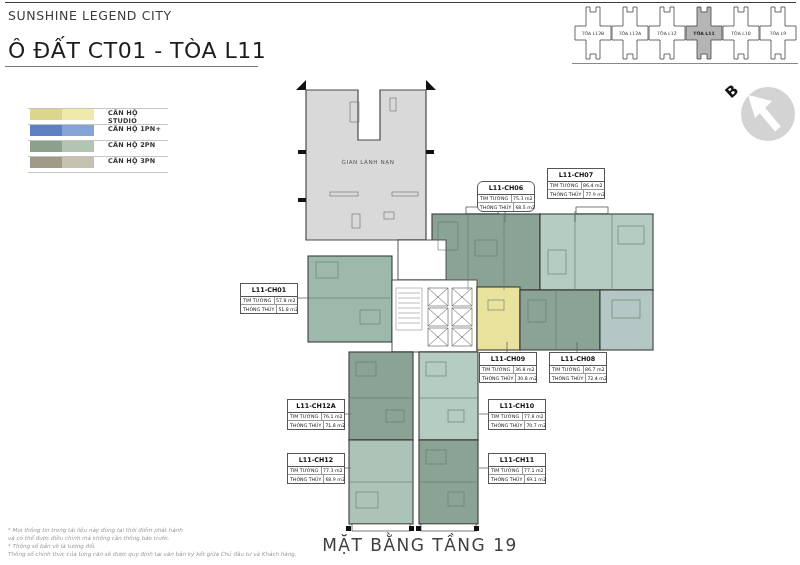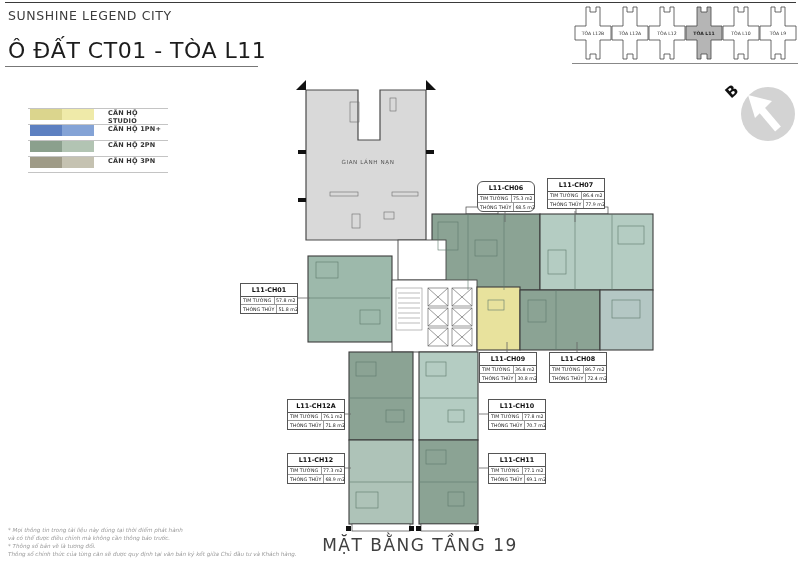--- a/index.html
+++ b/index.html
@@ -229,21 +229,21 @@
     <div class="ul-title">L11-CH06</div>
     <div class="ul-row">
         <span class="ul-k">TIM TƯỜNG</span>
         <span class="ul-v">75.3 m2</span>
       </div>
     <div class="ul-row">
         <span class="ul-k">THÔNG THỦY</span>
         <span class="ul-v">68.5 m2</span>
       </div>
   </div>
-  <div class="unit-label" style="left:547px;top:178px;">
+  <div class="unit-label" style="left:547px;top:168px;">
     <div class="ul-title">L11-CH07</div>
     <div class="ul-row">
         <span class="ul-k">TIM TƯỜNG</span>
         <span class="ul-v">86.4 m2</span>
       </div>
     <div class="ul-row">
         <span class="ul-k">THÔNG THỦY</span>
         <span class="ul-v">77.9 m2</span>
       </div>
   </div>

